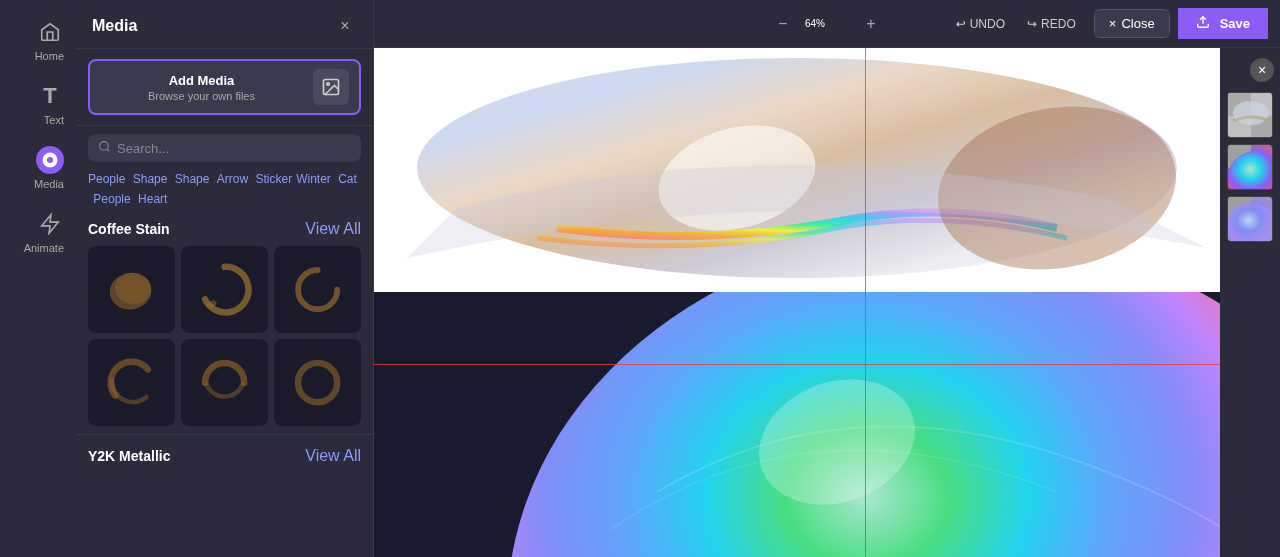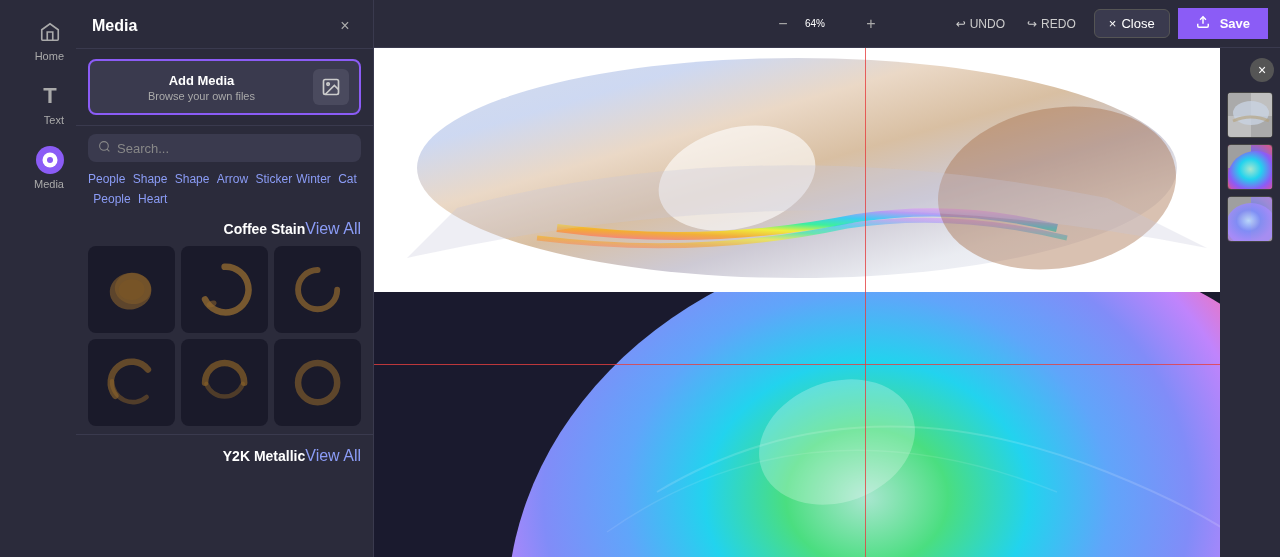--- a/index.html
+++ b/index.html
@@ -167,21 +167,21 @@
       text-decoration: none;
     }
 
     
     .section {
       padding: 6px 12px 4px;
     }
     .section-header {
       display: flex;
       align-items: center;
-      justify-content: flex-end;
+      justify-content: space-between;
       margin-bottom: 8px;
     }
     .section-title {
       color: #fff;
       font-size: 14px;
       font-weight: 600;
     }
     .view-all-btn {
       color: #8b9cf6;
       font-size: 16px;
@@ -420,20 +420,28 @@
   <div class="nav-item media-active">
     <div class="icon-area">
       <svg width="18" height="18" viewBox="0 0 24 24" fill="white">
         <circle cx="12" cy="12" r="10"></circle>
         <circle cx="12" cy="12" r="4" fill="#8b5cf6"></circle>
       </svg>
     </div>
     <span>Media</span>
   </div>
 
+  <div class="nav-item">
+    <div class="icon-area">
+      <svg width="22" height="22" viewBox="0 0 24 24" fill="none" stroke="currentColor" stroke-width="1.8">
+        <polygon points="13 2 3 14 12 14 11 22 21 10 12 10 13 2"></polygon>
+      </svg>
+    </div>
+    <span>Animate</span>
+  </div>
 </nav>
 
 <aside class="panel">
   <div class="panel-header">
     <span class="panel-title">Media</span>
     <button class="close-btn">×</button>
   </div>
 
   <div class="add-media-section">
     <button class="add-media-btn">

